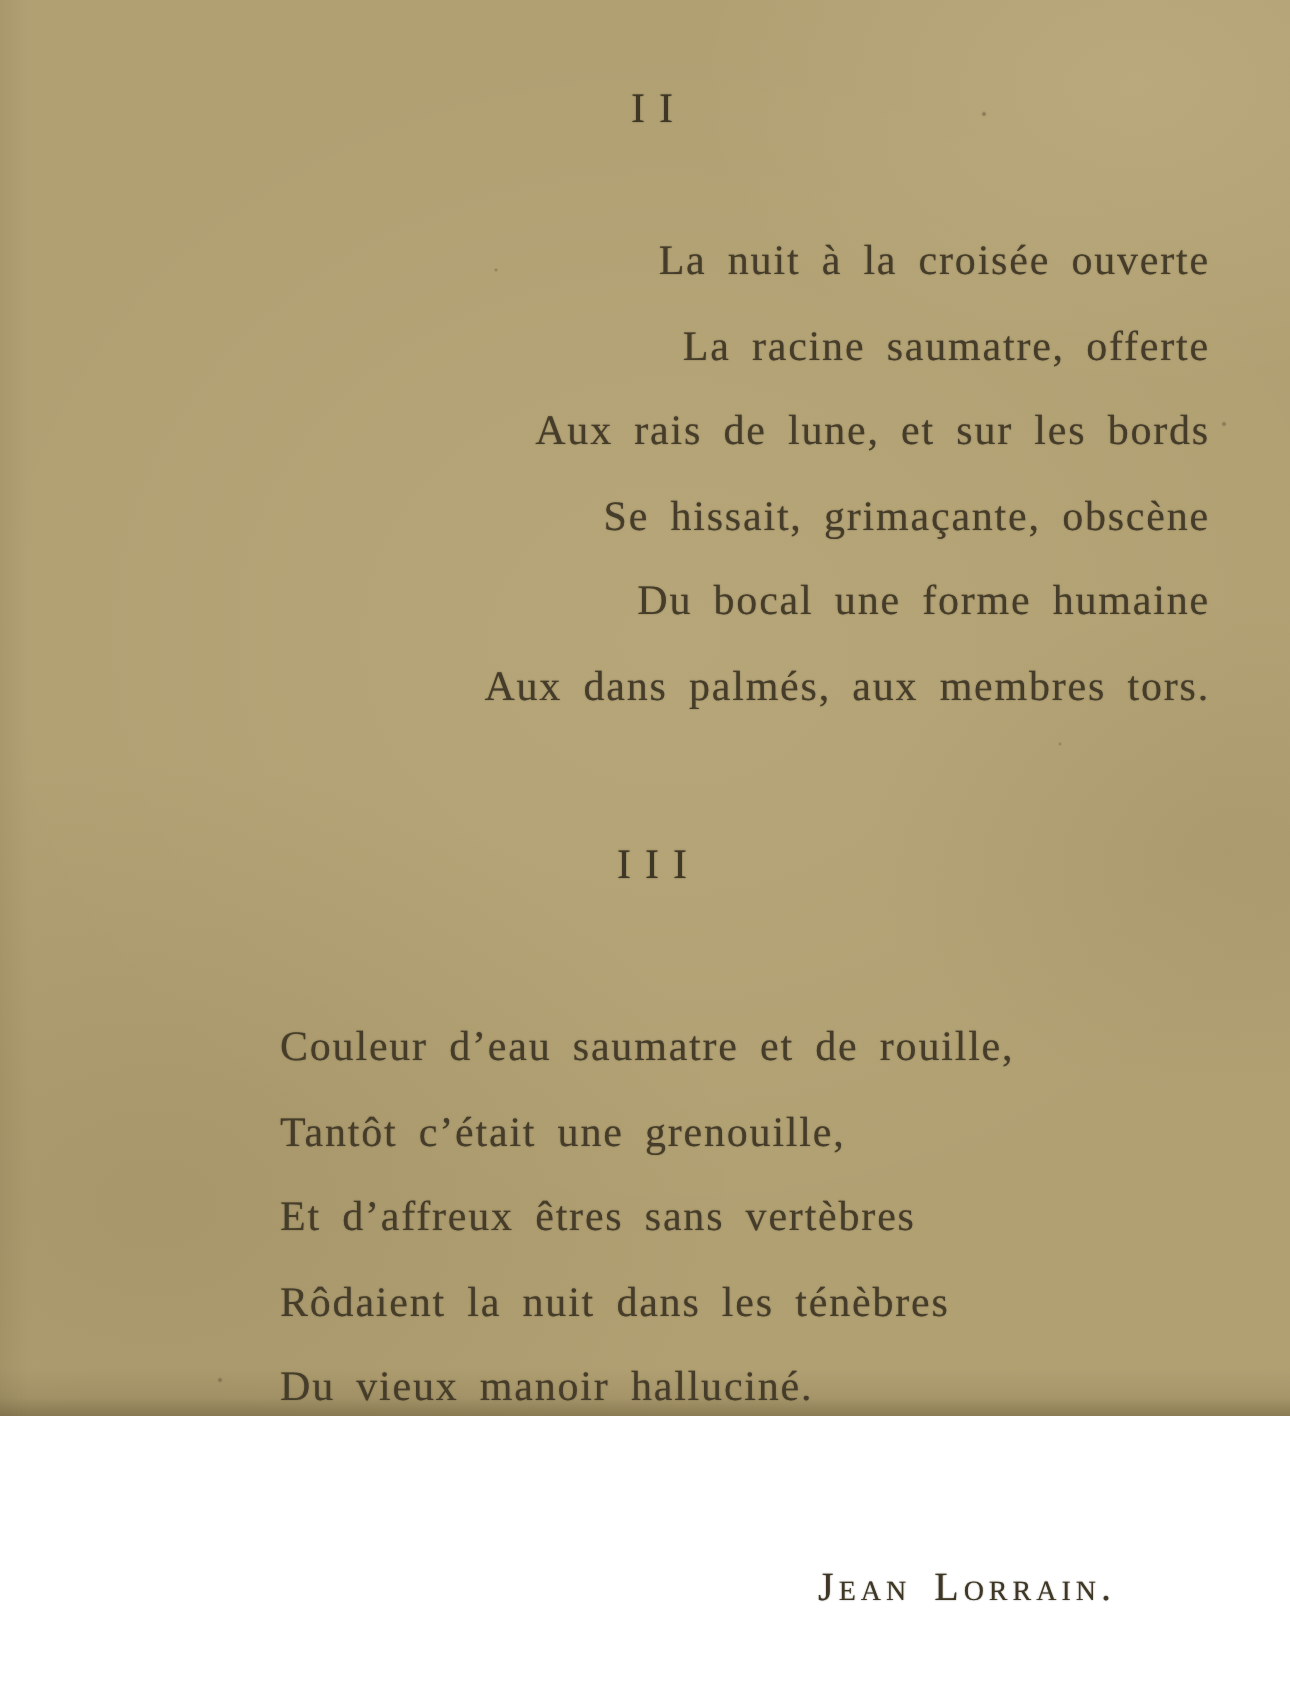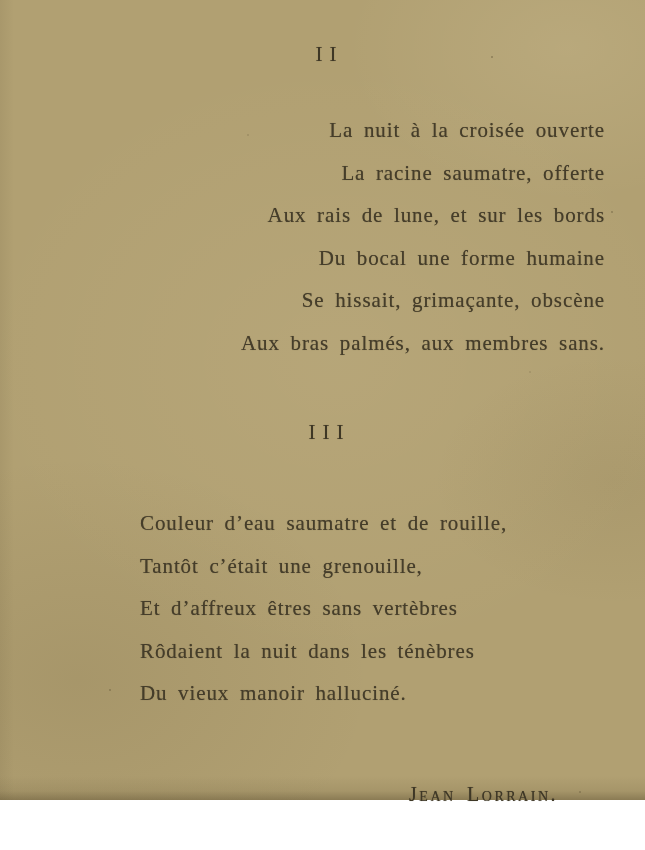--- a/index.html
+++ b/index.html
@@ -8,21 +8,21 @@
   }
   body {
     width: 645px;
     height: 850px;
     overflow: hidden;
     font-family: "Liberation Serif", "DejaVu Serif", serif;
   }
   .page {
     position: relative;
     width: 645px;
-    height: 800px;
+    height: 708px;
     background-color: #b1a072;
     
     background-image:
       radial-gradient(circle 2px at 492px 57px, rgba(70,60,35,0.55), transparent 75%),
       radial-gradient(circle 2px at 612px 212px, rgba(70,60,35,0.5), transparent 75%),
       radial-gradient(circle 2px at 110px 690px, rgba(70,60,35,0.5), transparent 75%),
       radial-gradient(circle 2px at 580px 792px, rgba(70,60,35,0.45), transparent 75%),
       radial-gradient(circle 1.5px at 248px 135px, rgba(70,60,35,0.4), transparent 75%),
       radial-gradient(circle 1.5px at 530px 372px, rgba(70,60,35,0.35), transparent 75%),
       radial-gradient(ellipse 320px 220px at 88% 6%, rgba(255,244,210,0.10), transparent 70%),
@@ -82,23 +82,23 @@
 <body>
 
 <div class="page">
 
   <div class="heading heading-ii">II</div>
 
   <div class="stanza stanza-1">
     <div class="verse-line">La nuit à la croisée ouverte</div>
     <div class="verse-line">La racine saumatre, offerte</div>
     <div class="verse-line">Aux rais de lune, et sur les bords</div>
+    <div class="verse-line">Se hissait, grimaçante, obscène</div>
     <div class="verse-line">Du bocal une forme humaine</div>
-    <div class="verse-line">Se hissait, grimaçante, obscène</div>
-    <div class="verse-line">Aux bras palmés, aux membres sans.</div>
+    <div class="verse-line">Aux dans palmés, aux membres tors.</div>
   </div>
 
   <div class="heading heading-iii">III</div>
 
   <div class="stanza stanza-2">
     <div class="verse-line">Couleur d’eau saumatre et de rouille,</div>
     <div class="verse-line">Tantôt c’était une grenouille,</div>
     <div class="verse-line">Et d’affreux êtres sans vertèbres</div>
     <div class="verse-line">Rôdaient la nuit dans les ténèbres</div>
     <div class="verse-line">Du vieux manoir halluciné.</div>

